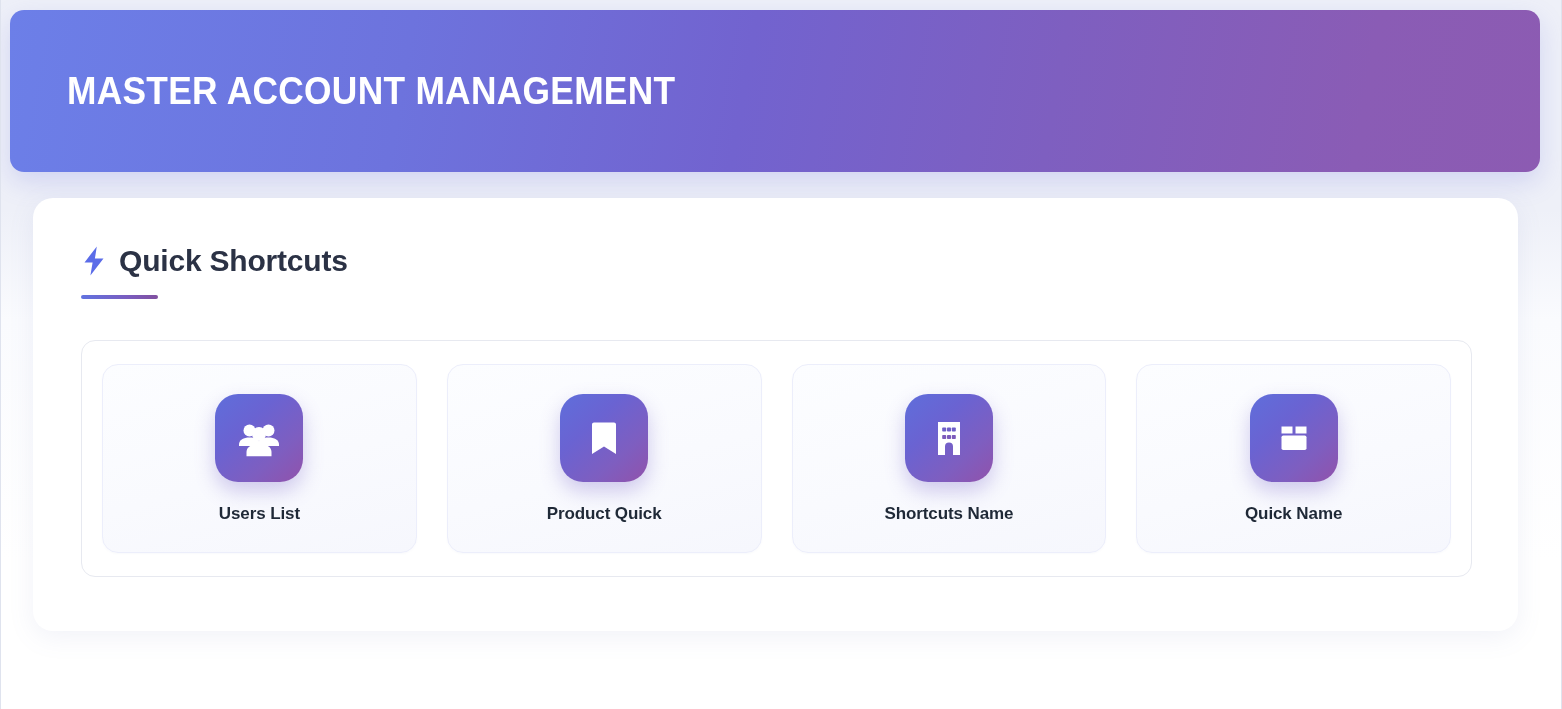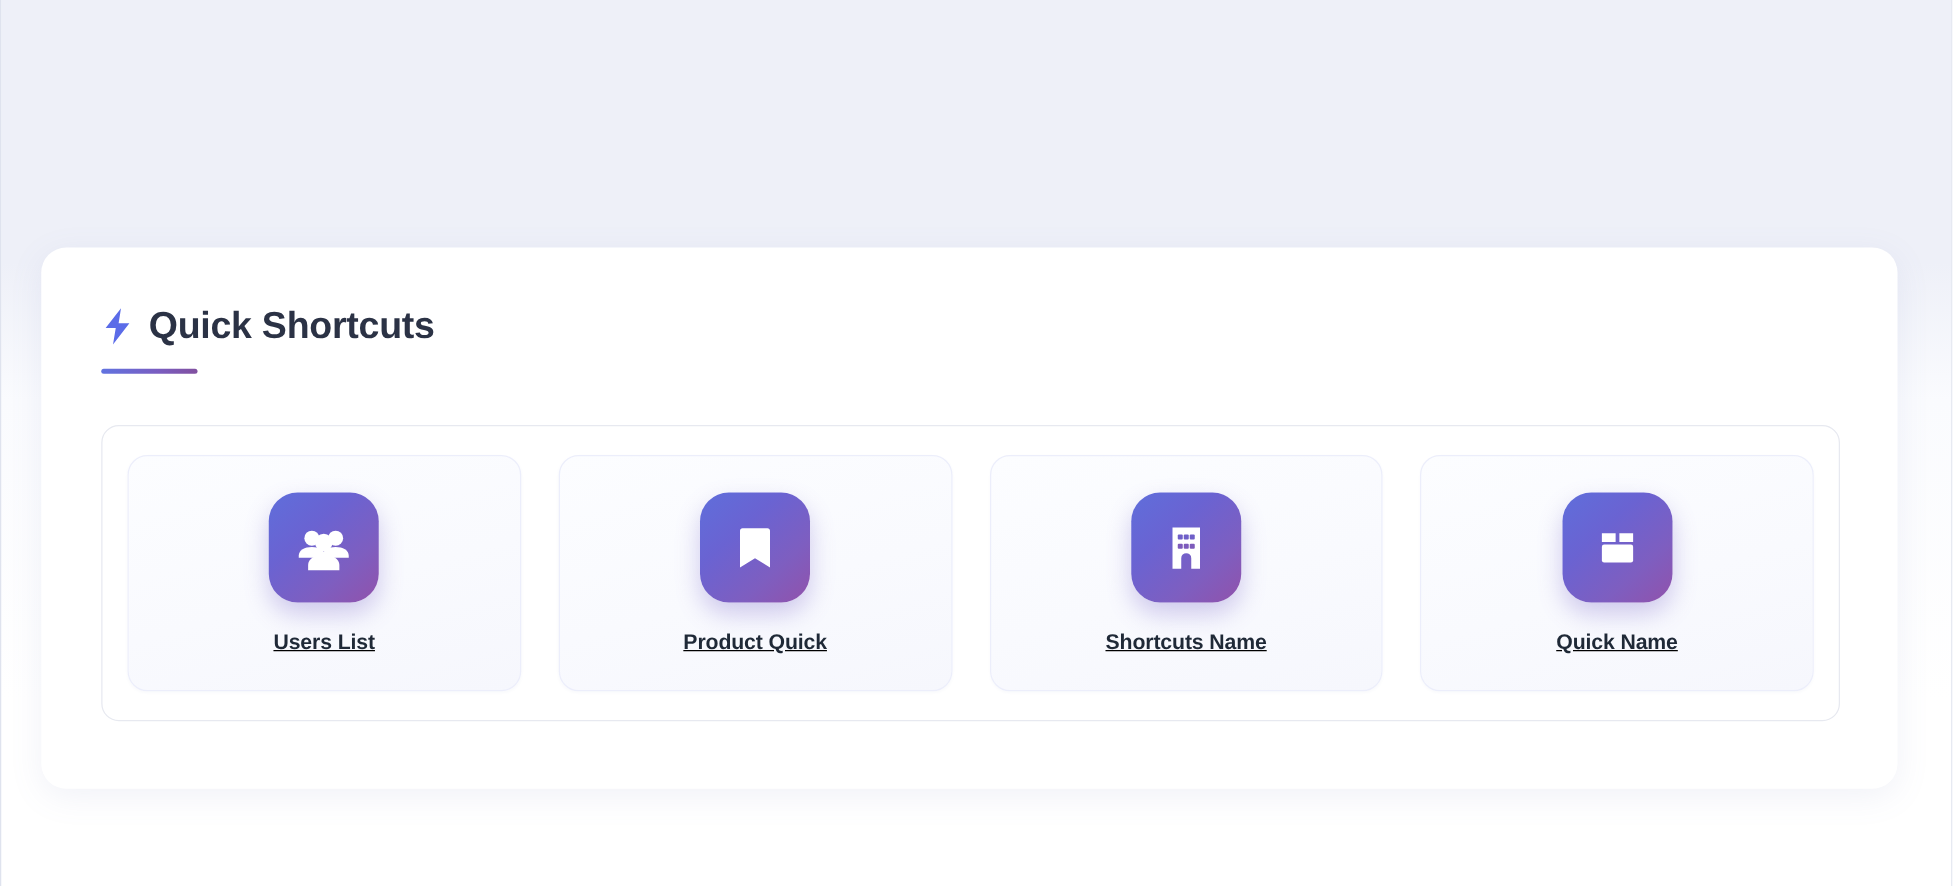--- a/index.html
+++ b/index.html
@@ -107,21 +107,20 @@
     top: 142px;
     width: 1391px;
     height: 237px;
     border: 1px solid #e7e9f0;
     border-radius: 14px;
     background: #ffffff;
     display: flex;
     align-items: center;
     padding: 13px 20px;
     gap: 30px;
-    text-decoration: underline;
   }
 
   
   .shortcut-card {
     flex: 1 1 0;
     height: 189px;
     border-radius: 16px;
     border: 1px solid #eceefb;
     background: linear-gradient(165deg, #fcfdff 0%, #f9fafe 55%, #f6f7fd 100%);
     display: flex;
@@ -152,20 +151,23 @@
     color: #1f2937;
     letter-spacing: -0.1px;
     white-space: nowrap;
   }
 </style>
 </head>
 <body>
 
 <div class="page">
 
+  <div class="header-banner">
+    <div class="header-title">MASTER ACCOUNT MANAGEMENT</div>
+  </div>
 
   <div class="main-card">
 
     <div class="section-head">
       <span class="bolt-icon">
         <svg width="26" height="30" viewBox="0 0 26 30" xmlns="http://www.w3.org/2000/svg">
           <path d="M15.8 0.5 L3.5 16.4 L11.6 16.4 L9.4 29.5 L22.5 12.6 L13.9 12.6 Z" fill="#5b6ce8"></path>
         </svg>
       </span>
       <span class="section-title">Quick Shortcuts</span>

